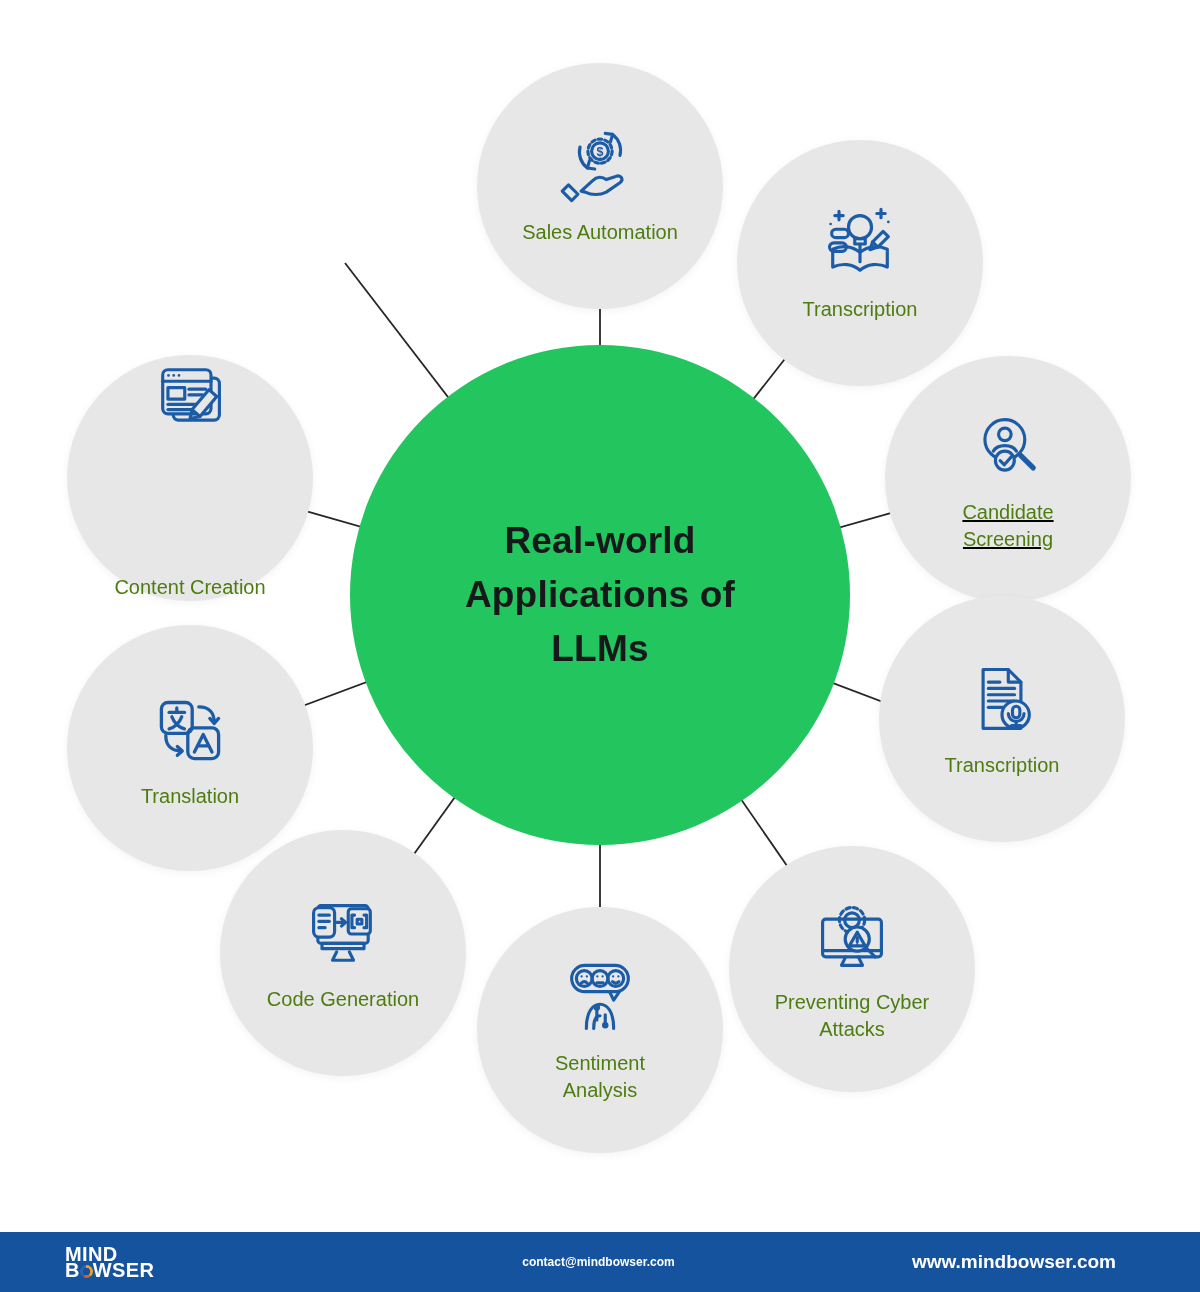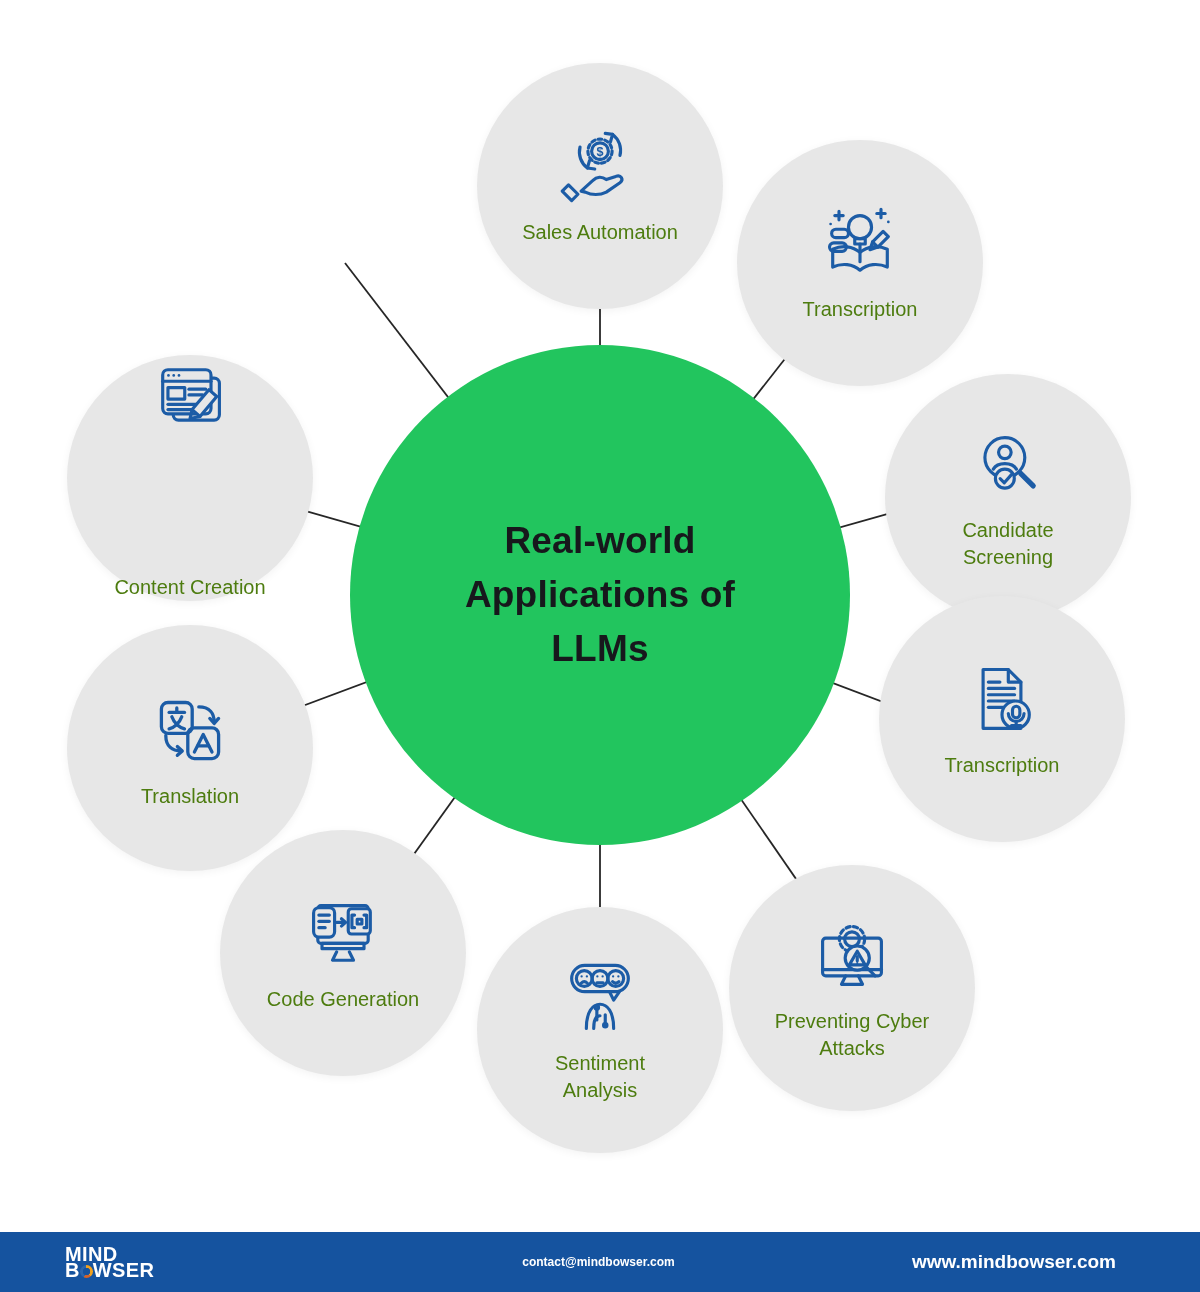--- a/index.html
+++ b/index.html
@@ -19,23 +19,23 @@
   .nlabel{
     width:156px;font-size:20px;font-weight:400;color:#4d7c0f;line-height:27px;margin-top:9px;
   }
   .icon{display:block;line-height:0;}
   .icon svg{stroke:#1c5ca6;fill:none;stroke-width:3;stroke-linecap:round;stroke-linejoin:round;}
   .icon .fillb{fill:#1c5ca6;stroke:none;}
   .icon .mask{fill:#e7e7e7;}
   
   .n-sales{left:477px;top:63px;}
   .n-story{left:737px;top:140px;}
-  .n-candidate{left:885px;top:374px;}
+  .n-candidate{left:885px;top:356px;text-decoration:underline;}
   .n-transcription{left:879px;top:596px;}
-  .n-cyber{left:729px;top:865px;text-align:center;}
+  .n-cyber{left:729px;top:846px;text-align:center;}
   .n-sentiment{left:477px;top:907px;}
   .n-code{left:220px;top:830px;}
   .n-translation{left:67px;top:625px;}
   .n-content{left:67px;top:355px;justify-content:space-between;}
   .n-virtual{left:222px;top:140px;}
   
   .footer{
     position:absolute;left:0;top:1232px;width:1200px;height:60px;background:#15539f;
     display:flex;align-items:center;color:#ffffff;z-index:2;
   }

